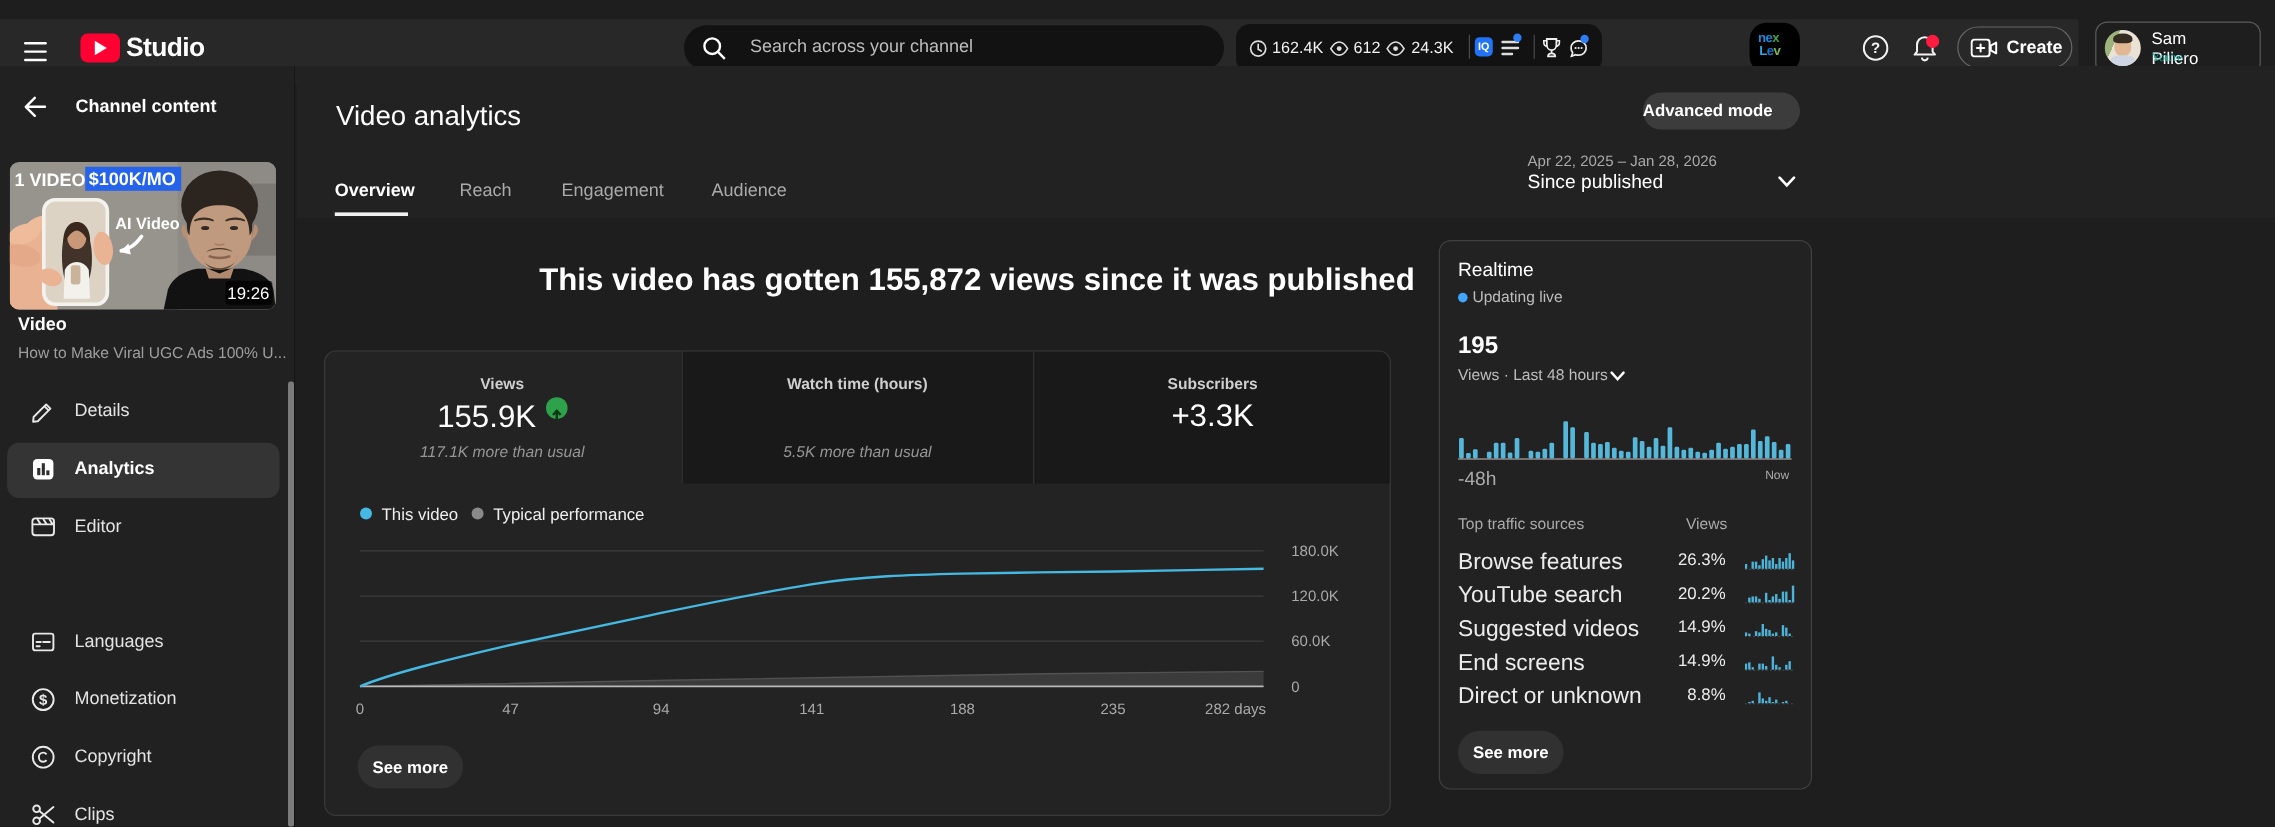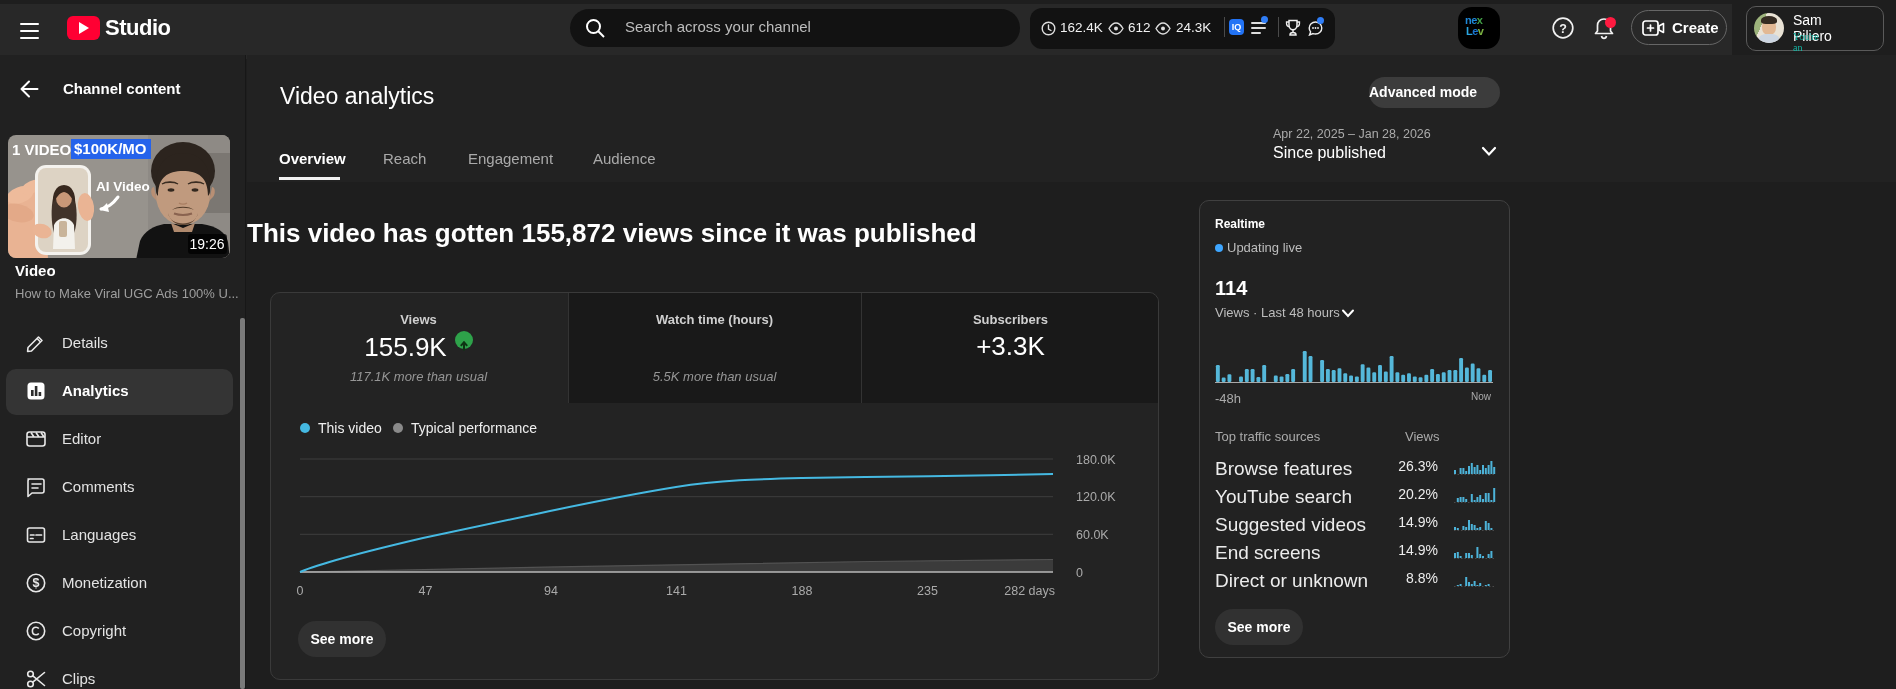--- a/index.html
+++ b/index.html
@@ -1,21 +1,21 @@
 <!DOCTYPE html>
 <html><head>
 <meta charset="utf-8">
 <style>
   * { margin:0; padding:0; box-sizing:border-box; }
   html,body { width:1896px; height:689px; background:#1e1e1e; font-family:"Liberation Sans",sans-serif; overflow:hidden; }
   body { position:relative; }
   .abs { position:absolute; }
 
   
-  #topbar { position:absolute; left:0; top:4px; width:1732px; height:55px; background:#282828; }
+  #topbar { position:absolute; left:0; top:16px; width:1732px; height:55px; background:#282828; }
   .bar3 { position:absolute; left:20px; width:19px; height:2px; background:#fff; border-radius:1px; }
   #ytlogo { position:absolute; left:67px; top:12px; width:33px; height:24px; background:#ff0033; border-radius:6px; }
   #ytlogo:after { content:""; position:absolute; left:12px; top:6px; border-left:10px solid #fff; border-top:6px solid transparent; border-bottom:6px solid transparent; }
   #studiotxt { position:absolute; left:105px; top:11px; font-size:22px; font-weight:bold; color:#fff; letter-spacing:-0.5px; }
   #searchpill { position:absolute; left:570px; top:5px; width:450px; height:38px; background:#121212; border-radius:19px; }
   #searchtxt { position:absolute; left:625px; top:14px; font-size:15px; color:#bdbdbd; }
   #statspill { position:absolute; left:1030px; top:4px; width:305px; height:41px; background:#121212; border-radius:12px; color:#eee; }
   .stat { position:absolute; top:16px; font-size:13.5px; color:#f1f1f1; }
   .vdiv { position:absolute; top:13px; width:1px; height:20px; background:#4a4a4a; }
   #nexlev { position:absolute; left:1458px; top:3px; width:42px; height:42px; background:#000; border-radius:14px; overflow:hidden; }
@@ -41,39 +41,39 @@
   #mhead { position:absolute; left:247px; top:55px; width:1649px; height:127px; background:#222222; }
   #vatitle { position:absolute; left:33px; top:28px; font-size:23px; font-weight:500; color:#fff; }
   #advmode { position:absolute; left:1122px; top:22px; width:131px; height:31px; background:#3c3c3c; border-radius:16px; text-align:left; line-height:31px; font-size:14px; font-weight:bold; color:#fff; }
   #daterange { position:absolute; left:1026px; top:72px; font-size:12.5px; color:#aaa; }
   #sincepub { position:absolute; left:1026px; top:89px; font-size:16px; color:#fff; }
   .tab { position:absolute; top:95px; font-size:15px; font-weight:500; color:#aaa; }
   #tabund { position:absolute; left:32px; top:122px; width:61px; height:3px; background:#f1f1f1; }
 
   
   #content { position:absolute; left:247px; top:182px; width:1649px; height:507px; background:#1e1e1e; }
-  #headline { position:absolute; left:0px; top:36px; width:932px; text-align:left; font-size:26px; font-weight:bold; color:#fff; }
+  #headline { position:absolute; left:0px; top:36px; width:932px; text-align:right; font-size:26px; font-weight:bold; color:#fff; }
 
   
   #bigcard { position:absolute; left:23px; top:110px; width:889px; height:388px; background:#232323; border:1px solid #3a3a3a; border-radius:10px; overflow:hidden; }
   .mcol { position:absolute; top:0; height:110px; background:#191919; border-left:1px solid #333; }
   .mlabel { position:absolute; width:100%; top:19px; text-align:center; font-size:13px; font-weight:bold; color:#cfcfcf; }
   .mval { position:absolute; width:100%; top:38px; text-align:center; font-size:26px; color:#fff; }
   .msub { position:absolute; width:100%; top:76px; text-align:center; font-size:13px; font-style:italic; color:#969696; }
   .uparrow { display:inline-block; width:18px; height:18px; background:#2ea24a; border-radius:50%; vertical-align:1px; margin-left:8px; position:relative; }
   #seemore1 { position:absolute; left:27px; top:328px; width:88px; height:36px; background:#313131; border-radius:18px; text-align:center; line-height:36px; font-size:14px; font-weight:bold; color:#fff; }
 
   
   #rtcard { position:absolute; left:952px; top:18px; width:311px; height:458px; background:#222; border:1px solid #404040; border-radius:10px; }
-  #rt-title { position:absolute; left:15px; top:16px; font-size:12px; font-weight:bold; color:#fff; }
+  #rt-title { position:absolute; left:15px; top:16px; font-size:16px; font-weight:normal; color:#fff; }
   #rt-live { position:absolute; left:27px; top:39px; font-size:13px; color:#bdbdbd; }
   #rt-dot { position:absolute; left:15px; top:43px; width:8px; height:8px; border-radius:50%; background:#3ea6ff; }
   #rt-num { position:absolute; left:15px; top:76px; font-size:20px; font-weight:bold; color:#fff; }
   #rt-views { position:absolute; left:15px; top:104px; font-size:13px; color:#bdbdbd; }
-  #rt-48 { position:absolute; left:15px; top:190px; font-size:13px; color:#aaa; }
+  #rt-48 { position:absolute; left:15px; top:190px; font-size:16px; color:#aaa; }
   #rt-now { position:absolute; right:18px; top:190px; font-size:10px; color:#aaa; }
   #rt-src { position:absolute; left:15px; top:228px; font-size:13px; color:#aaa; }
   #rt-vh { position:absolute; left:205px; top:228px; font-size:13px; color:#aaa; }
   .trow { position:absolute; left:15px; font-size:19px; color:#ececec; }
   .tpct { position:absolute; font-size:14px; color:#ececec; width:60px; text-align:right; left:178px; }
   #seemore2 { position:absolute; left:15px; top:408px; width:88px; height:36px; background:#313131; border-radius:18px; text-align:center; line-height:36px; font-size:14px; font-weight:bold; color:#fff; }
 </style>
 </head>
 <body>
 
@@ -227,27 +227,20 @@
         <rect x="13.6" y="12" width="2.6" height="4" fill="#2e2e2e"></rect>
       </svg>
     <div class="mtxt" style="font-weight:bold;color:#fff">Analytics</div>
   </div>
   <div class="mitem" style="top:360px">
     <svg class="mico" viewBox="0 0 22 22">
         <rect x="2" y="4" width="18" height="14" rx="2.5" fill="none" stroke="#e8e8e8" stroke-width="1.6"></rect>
         <path d="M2 9 H20 M6 4.5 L9 9 M11 4.5 L14 9 M16 4.5 L19 9" stroke="#e8e8e8" stroke-width="1.6"></path>
       </svg>
     <div class="mtxt">Editor</div>
-  </div>
-  <div class="mitem" style="top:408px">
-    <svg class="mico" viewBox="0 0 22 22">
-        <path d="M4 3 H18 C19.4 3 20 3.6 20 5 V15 C20 16.4 19.4 17 18 17 H8 L4 20.5 L4 5 C4 3.6 4.6 3 6 3 Z" fill="none" stroke="#e8e8e8" stroke-width="1.6" stroke-linejoin="round" transform="translate(-1,0)"></path>
-        <path d="M7 8 H16 M7 12 H13" stroke="#e8e8e8" stroke-width="1.6" stroke-linecap="round"></path>
-      </svg>
-    <div class="mtxt">Comments</div>
   </div>
   <div class="mitem" style="top:456px">
     <svg class="mico" viewBox="0 0 22 22">
         <rect x="2.5" y="4" width="17" height="14" rx="2" fill="none" stroke="#e8e8e8" stroke-width="1.6"></rect>
         <path d="M5.5 11 H9 M11 11 H16.5 M5.5 14.5 H8" stroke="#e8e8e8" stroke-width="1.7" stroke-linecap="round"></path>
       </svg>
     <div class="mtxt">Languages</div>
   </div>
   <div class="mitem" style="top:504px">
     <svg class="mico" viewBox="0 0 22 22">
@@ -330,21 +323,21 @@
         <text x="784" y="302" text-anchor="end">282 days</text>
       </g>
     </svg>
     <div id="seemore1">See more</div>
   </div>
 
   <div id="rtcard">
     <div id="rt-title">Realtime</div>
     <div id="rt-dot"></div>
     <div id="rt-live">Updating live</div>
-    <div id="rt-num">114</div>
+    <div id="rt-num">195</div>
     <div id="rt-views">Views · Last 48 hours</div>
     <svg class="abs" style="left:139px;top:103px" width="18" height="18" viewBox="0 0 18 18">
         <path d="M4 6.5 L9 12 L14 6.5" fill="none" stroke="#fff" stroke-width="2" stroke-linecap="round"></path>
       </svg>
     <svg class="abs" style="left:15px;top:145px" width="278" height="37" viewBox="0 0 278 37">
         <rect x="0.9" y="19" width="3.9" height="17" rx="1.2" fill="#55b8da"></rect>
         <rect x="6.69" y="31.5" width="3.9" height="4.5" rx="1.2" fill="#55b8da"></rect>
         <rect x="12.48" y="28.3" width="3.9" height="7.7" rx="1.2" fill="#55b8da"></rect>
         <rect x="24.07" y="30.4" width="3.9" height="5.6" rx="1.2" fill="#55b8da"></rect>
         <rect x="29.86" y="23" width="3.9" height="13" rx="1.2" fill="#55b8da"></rect>

